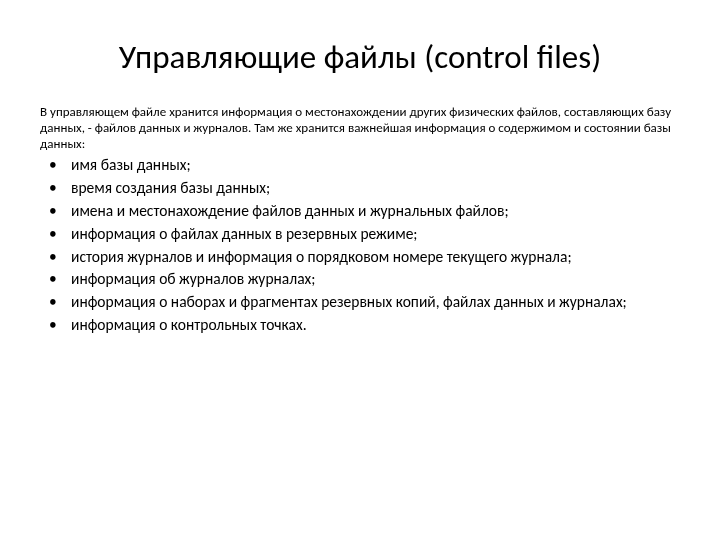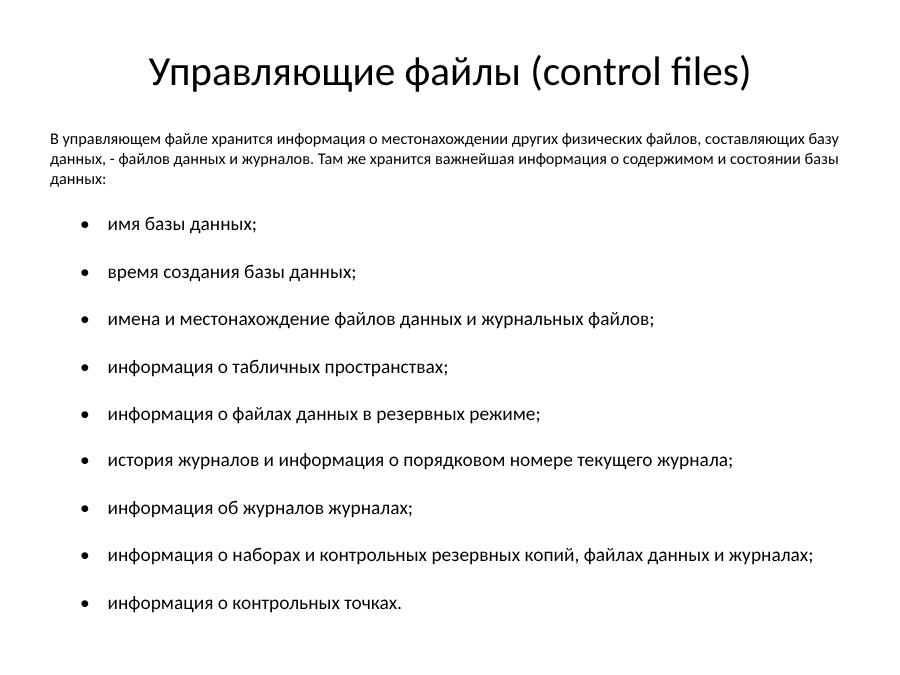--- a/index.html
+++ b/index.html
@@ -32,40 +32,39 @@
   ul.bullets {
     list-style: none;
     padding: 0;
     margin: 0;
   }
   ul.bullets li {
     font-size: 15.5px;
     line-height: 1.28;
     position: relative;
     padding-left: 28px;
-    margin: 18px;
+    margin: 3px;
   }
   ul.bullets li::before {
     content: "•";
     position: absolute;
     left: 6px;
     top: 0;
     font-size: 15.5px;
   }
 </style>
 </head>
 <body>
 
 <div class="slide">
   <h1 class="title">Управляющие файлы (control files)</h1>
   <p class="intro">В управляющем файле хранится информация о местонахождении  других физических файлов, составляющих базу данных, - файлов  данных и журналов. Там же хранится важнейшая информация о содержимом и состоянии базы данных:</p>
   <ul class="bullets">
     <li>имя базы данных;</li>
     <li>время создания базы данных;</li>
     <li>имена и местонахождение файлов данных и журнальных файлов;</li>
-    <li>информация о табличных пространствах;</li>
     <li>информация о файлах данных в резервных режиме;</li>
     <li>история журналов и информация о порядковом номере текущего журнала;</li>
     <li>информация об журналов журналах;</li>
-    <li>информация о наборах и контрольных резервных копий, файлах данных и журналах;</li>
+    <li>информация о наборах и фрагментах резервных копий, файлах данных и журналах;</li>
     <li>информация о контрольных точках.</li>
   </ul>
 </div>
 
 </body></html>

